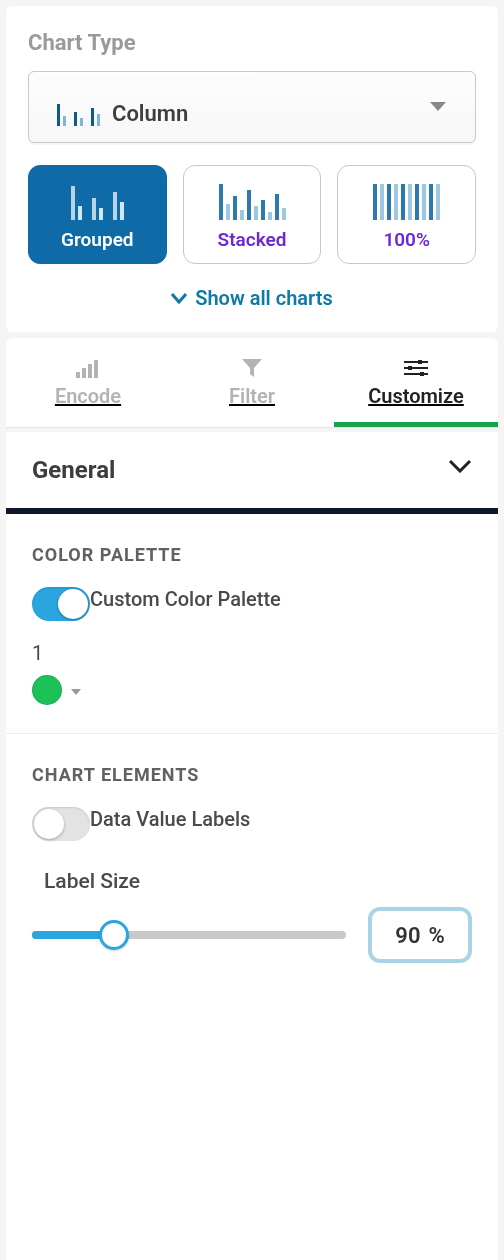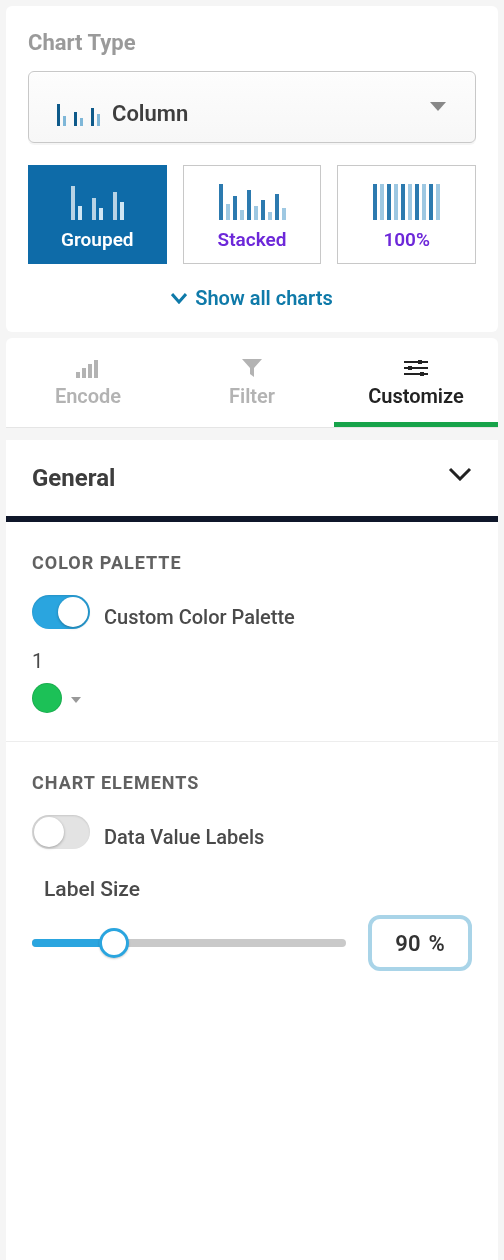--- a/index.html
+++ b/index.html
@@ -42,21 +42,21 @@
   .caret svg { display:block; }
   
   .mini-icon { display:flex; align-items:flex-end; gap:3px; height:22px; }
   .mini-icon span { display:block; width:3px; background:#7fb7d8; }
   .mini-icon .d { background:#0e5a8a; }
   
   .subtype-row { display:flex; gap:16px; }
   .subtype {
     flex:1 1 0;
     border:1px solid #c8c8c8;
-    border-radius:0;
+    border-radius:12px;
     padding: 14px 8px 12px;
     text-align:center;
     cursor:pointer;
     background:#fff;
   }
   .subtype.active {
     background:#0e6ba8;
     border-color:#0e6ba8;
     color:#fff;
   }
@@ -76,21 +76,21 @@
     font-size:20px;
     font-weight:600;
     cursor:pointer;
     display:flex;
     justify-content:center;
     align-items:center;
     gap:8px;
   }
 
   
-  .panel.tabs-panel { padding:0; border-radius:6px 6px 0 0; margin-bottom:12px; }
+  .panel.tabs-panel { padding:0; border-radius:6px 6px 0 0; margin-bottom:4px;text-decoration:underline; }
   .tabs {
     display:flex;
     border-bottom:1px solid #e5e5e5;
   }
   .tab {
     flex:1;
     text-align:center;
     padding:20px 0 14px;
     cursor:pointer;
     color:#b3b3b3;
@@ -127,21 +127,21 @@
     border-bottom:1px solid #ededed;
   }
   .subhead {
     text-transform:uppercase;
     letter-spacing:1px;
     font-size:18px;
     font-weight:700;
     color:#616161;
     margin-bottom:22px;
   }
-  .row { display:flex; align-items:flex-end; gap:14px; }
+  .row { display:flex; align-items:flex-start; gap:0; }
   .row-label { font-size:20px; color:#4a4a4a; font-weight:500; }
   
   .toggle {
     width:58px; height:34px; border-radius:17px; position:relative;
     background:#e3e3e3; cursor:pointer; transition:.15s;
     box-shadow: inset 0 1px 2px rgba(0,0,0,0.12);
   }
   .toggle .knob {
     position:absolute; top:2px; left:2px; width:30px; height:30px;
     background:#fff; border-radius:50%;

